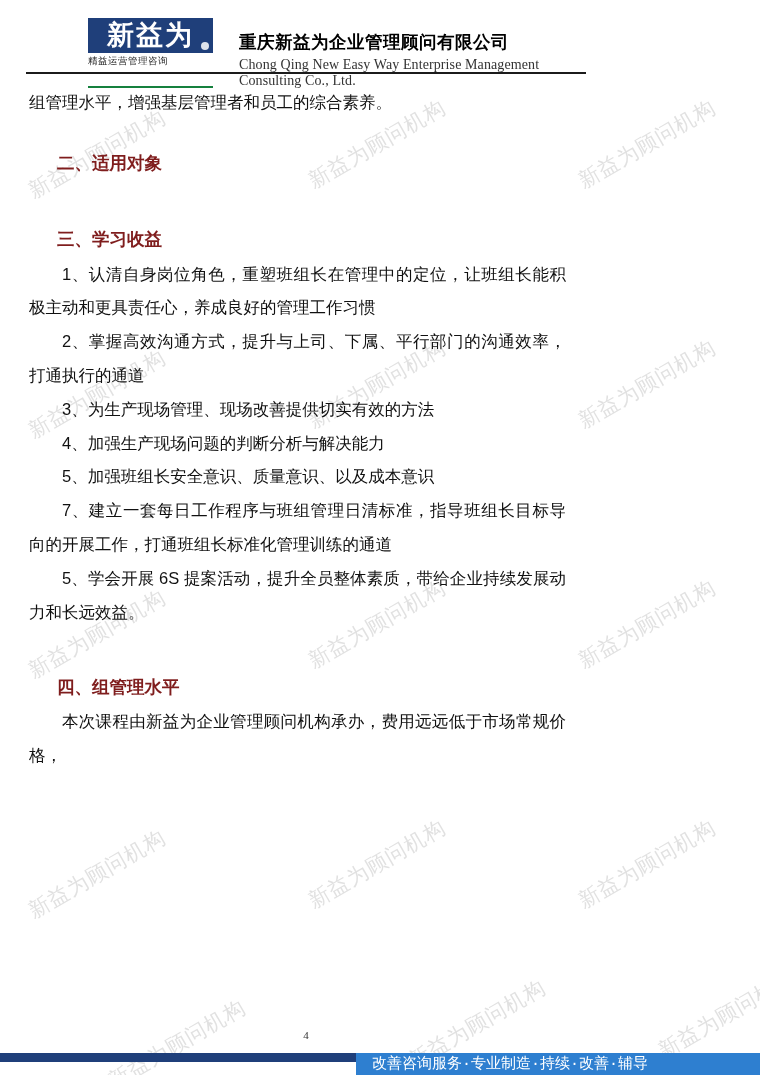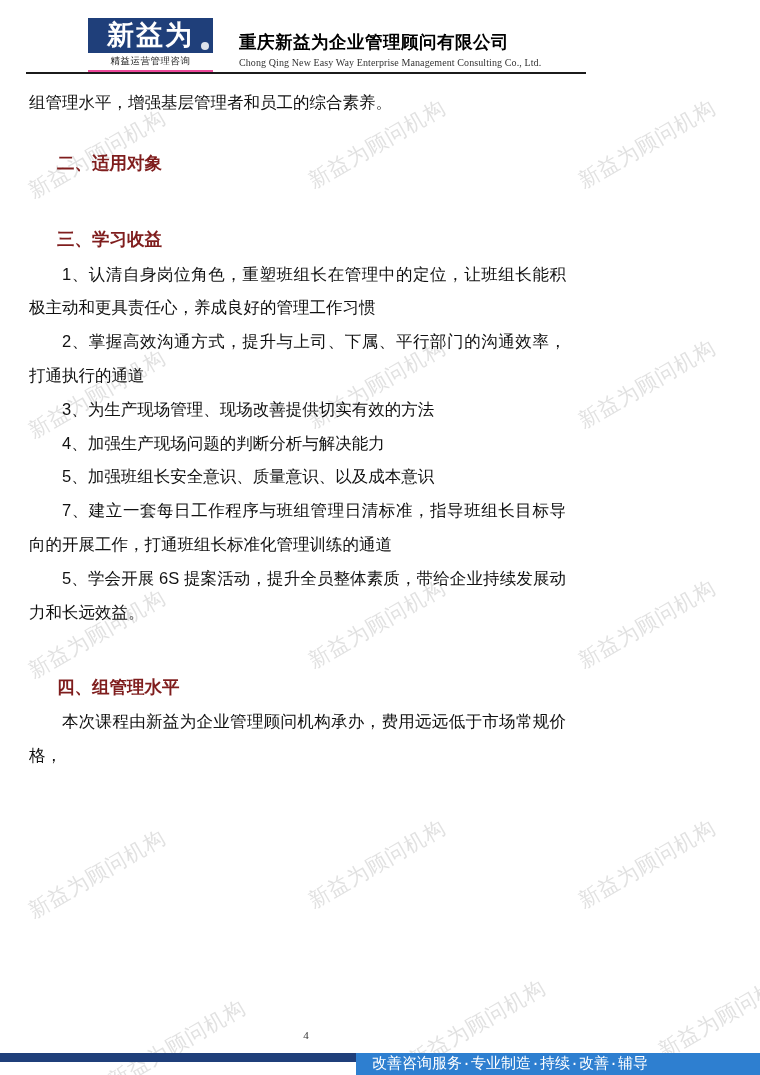--- a/index.html
+++ b/index.html
@@ -76,39 +76,39 @@
     bottom: 3px;
     width: 8px;
     height: 8px;
     border-radius: 50%;
     background: #ffffff;
     opacity: .85;
   }
   .logo-sub {
     font-size: 9.5px;
     color: #222222;
-    text-align: center;
+    text-align: left;
     letter-spacing: .5px;
     margin-top: 2px;
-    border-bottom: 2px solid #ec4899;
-    padding-bottom: 2px;
+    border-bottom: 2px solid #15803d;
+    padding-bottom: 18px;
   }
   .header-titles {
     margin-left: 26px;
     margin-top: 20px;
   }
   .company-cn {
     font-size: 17.5px;
     font-weight: bold;
     color: #000000;
     letter-spacing: .5px;
     font-family: "Liberation Serif", serif;
   }
   .company-en {
-    font-size: 10px;
+    font-size: 14px;
     color: #333333;
     font-family: "Liberation Serif", serif;
     margin-top: 3px;
     letter-spacing: .1px;
   }
   .header-rule {
     position: absolute;
     left: 26px;
     right: 26px;
     bottom: 8px;

